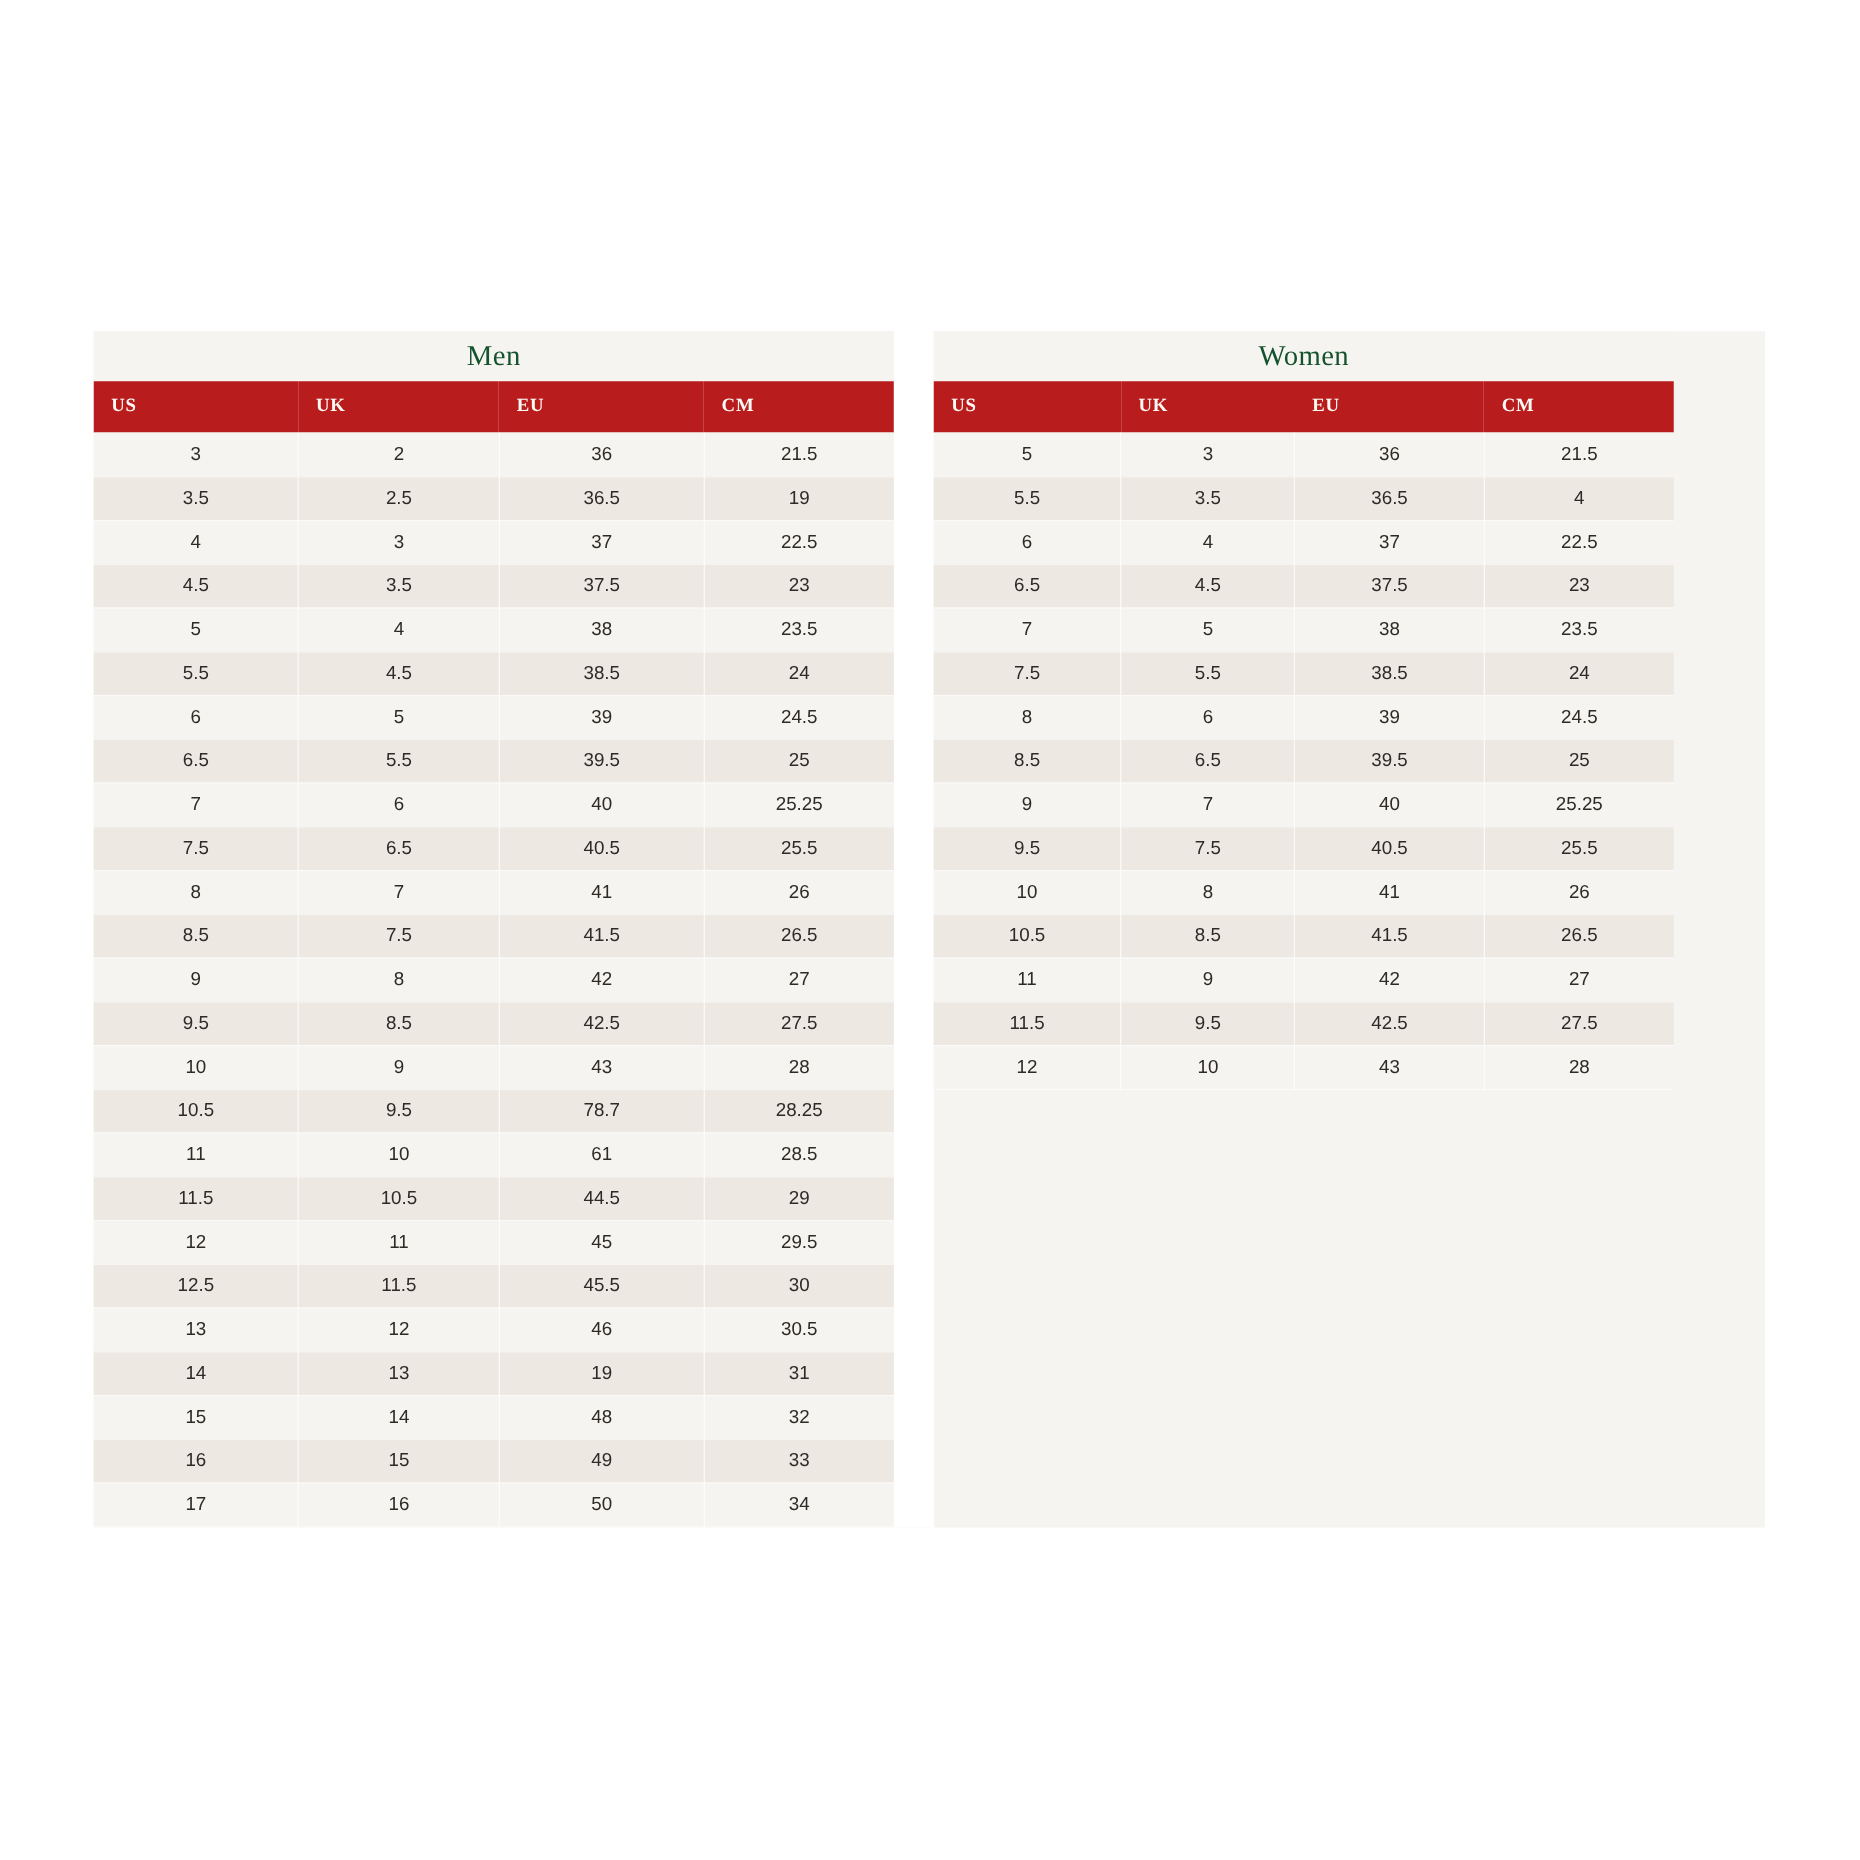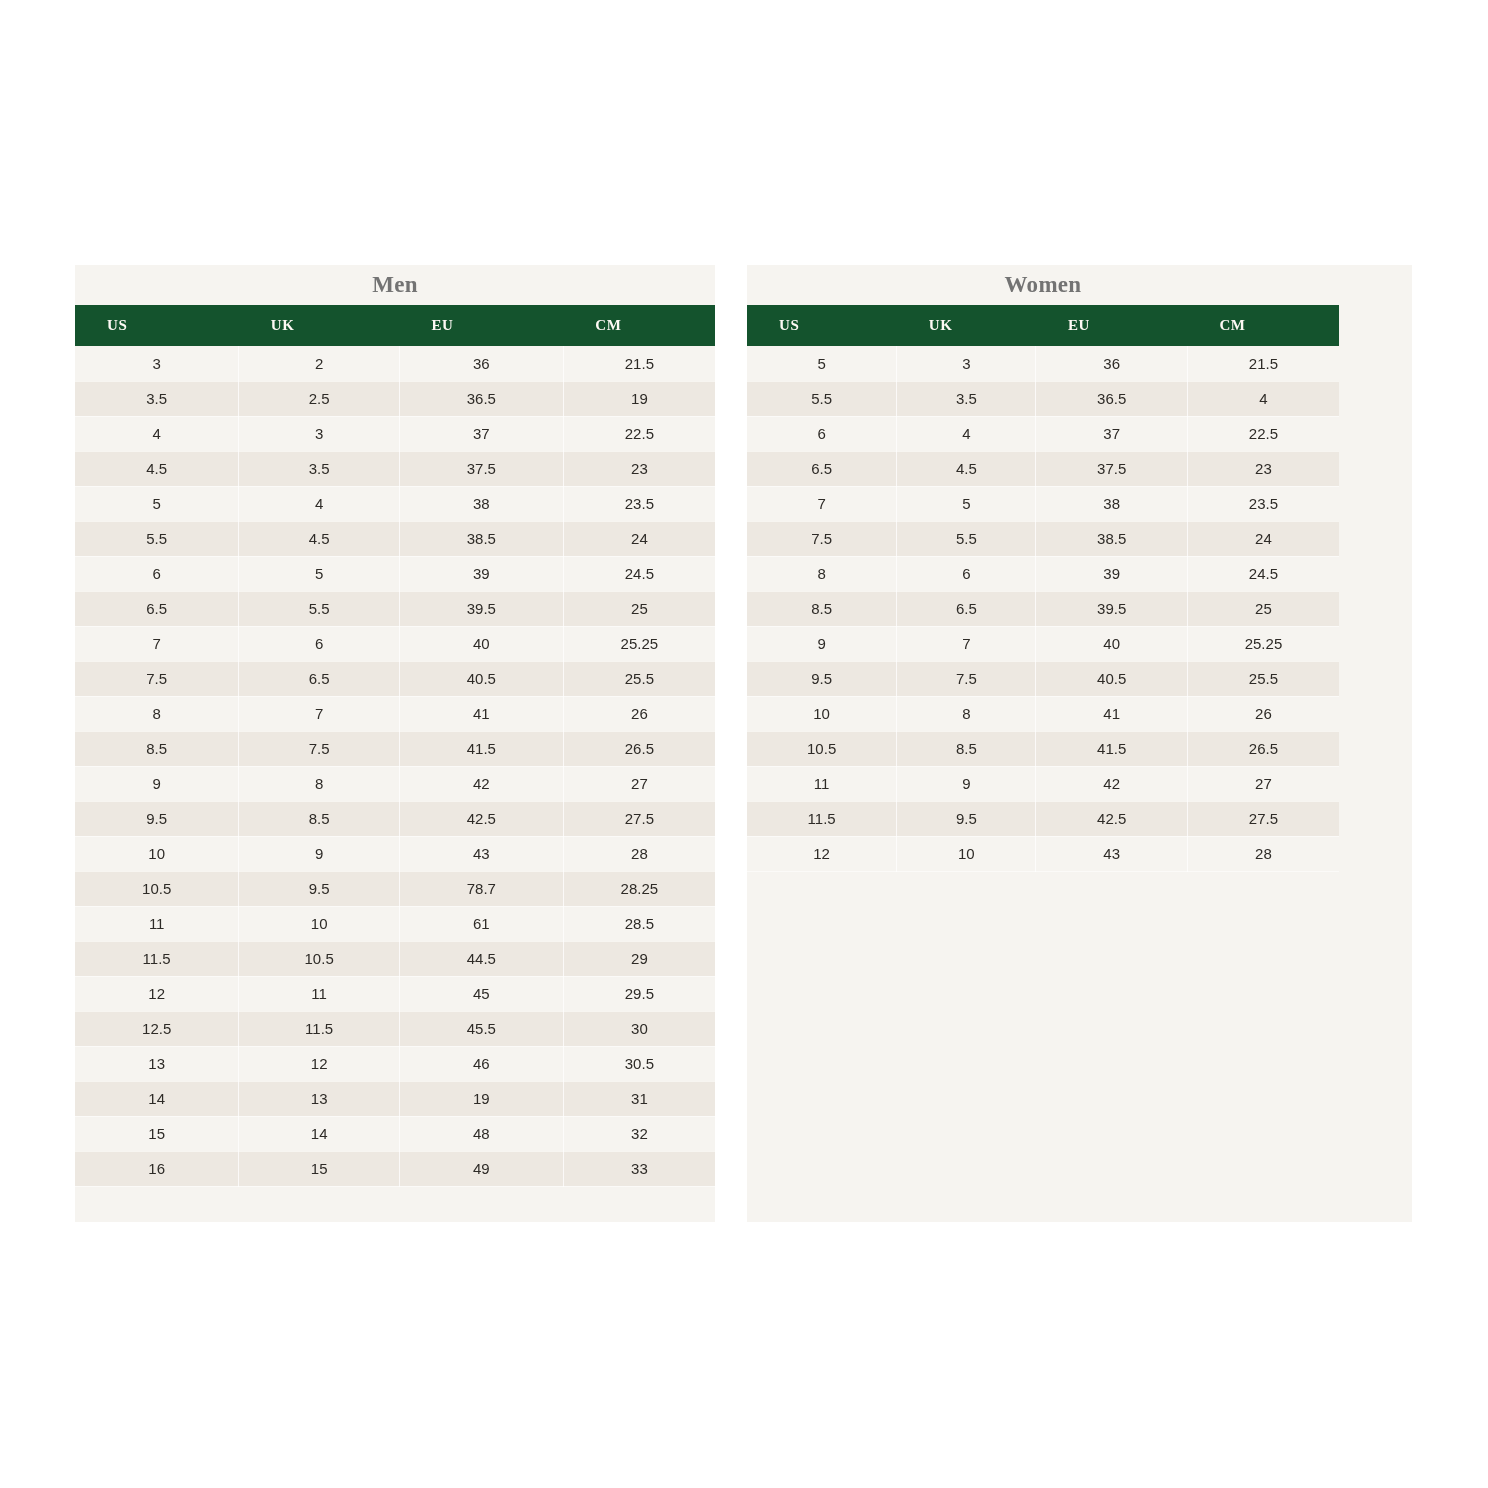--- a/index.html
+++ b/index.html
@@ -55,42 +55,42 @@
   }
   .table-block.women {
     width: 592px;
   }
 
   .table-title {
     height: 40px;
     line-height: 40px;
     text-align: center;
     font-family: "Liberation Serif", serif;
-    font-weight: bold;
+    font-weight: normal;
     font-size: 23px;
-    color: #737373;
+    color: #14532d;
     letter-spacing: 0.3px;
     background: #f6f4f0;
   }
 
   table.size-table {
     width: 100%;
     border-collapse: collapse;
     table-layout: fixed;
   }
 
   table.size-table thead th {
-    background: #14532d;
+    background: #b91c1c;
     color: #fdf9f4;
     font-family: "Liberation Serif", serif;
     font-weight: bold;
     font-size: 15px;
     letter-spacing: 0.6px;
     height: 41px;
-    padding: 0 32px;
+    padding: 0 14px;
     box-sizing: border-box;
     border: 0;
   }
 
   table.size-table thead th.align-left {
     text-align: left;
   }
   table.size-table thead th.align-center {
     text-align: left;
   }
@@ -272,20 +272,26 @@
                 <td>14</td>
                 <td>48</td>
                 <td>32</td>
               </tr>
               <tr>
                 <td>16</td>
                 <td>15</td>
                 <td>49</td>
                 <td>33</td>
               </tr>
+              <tr>
+                <td>17</td>
+                <td>16</td>
+                <td>50</td>
+                <td>34</td>
+              </tr>
             </tbody>
         </table>
       </div>
 
       <div class="table-gutter"></div>
 
       <div class="table-block women">
         <div class="table-title">Women</div>
         <table class="size-table">
           <thead>

